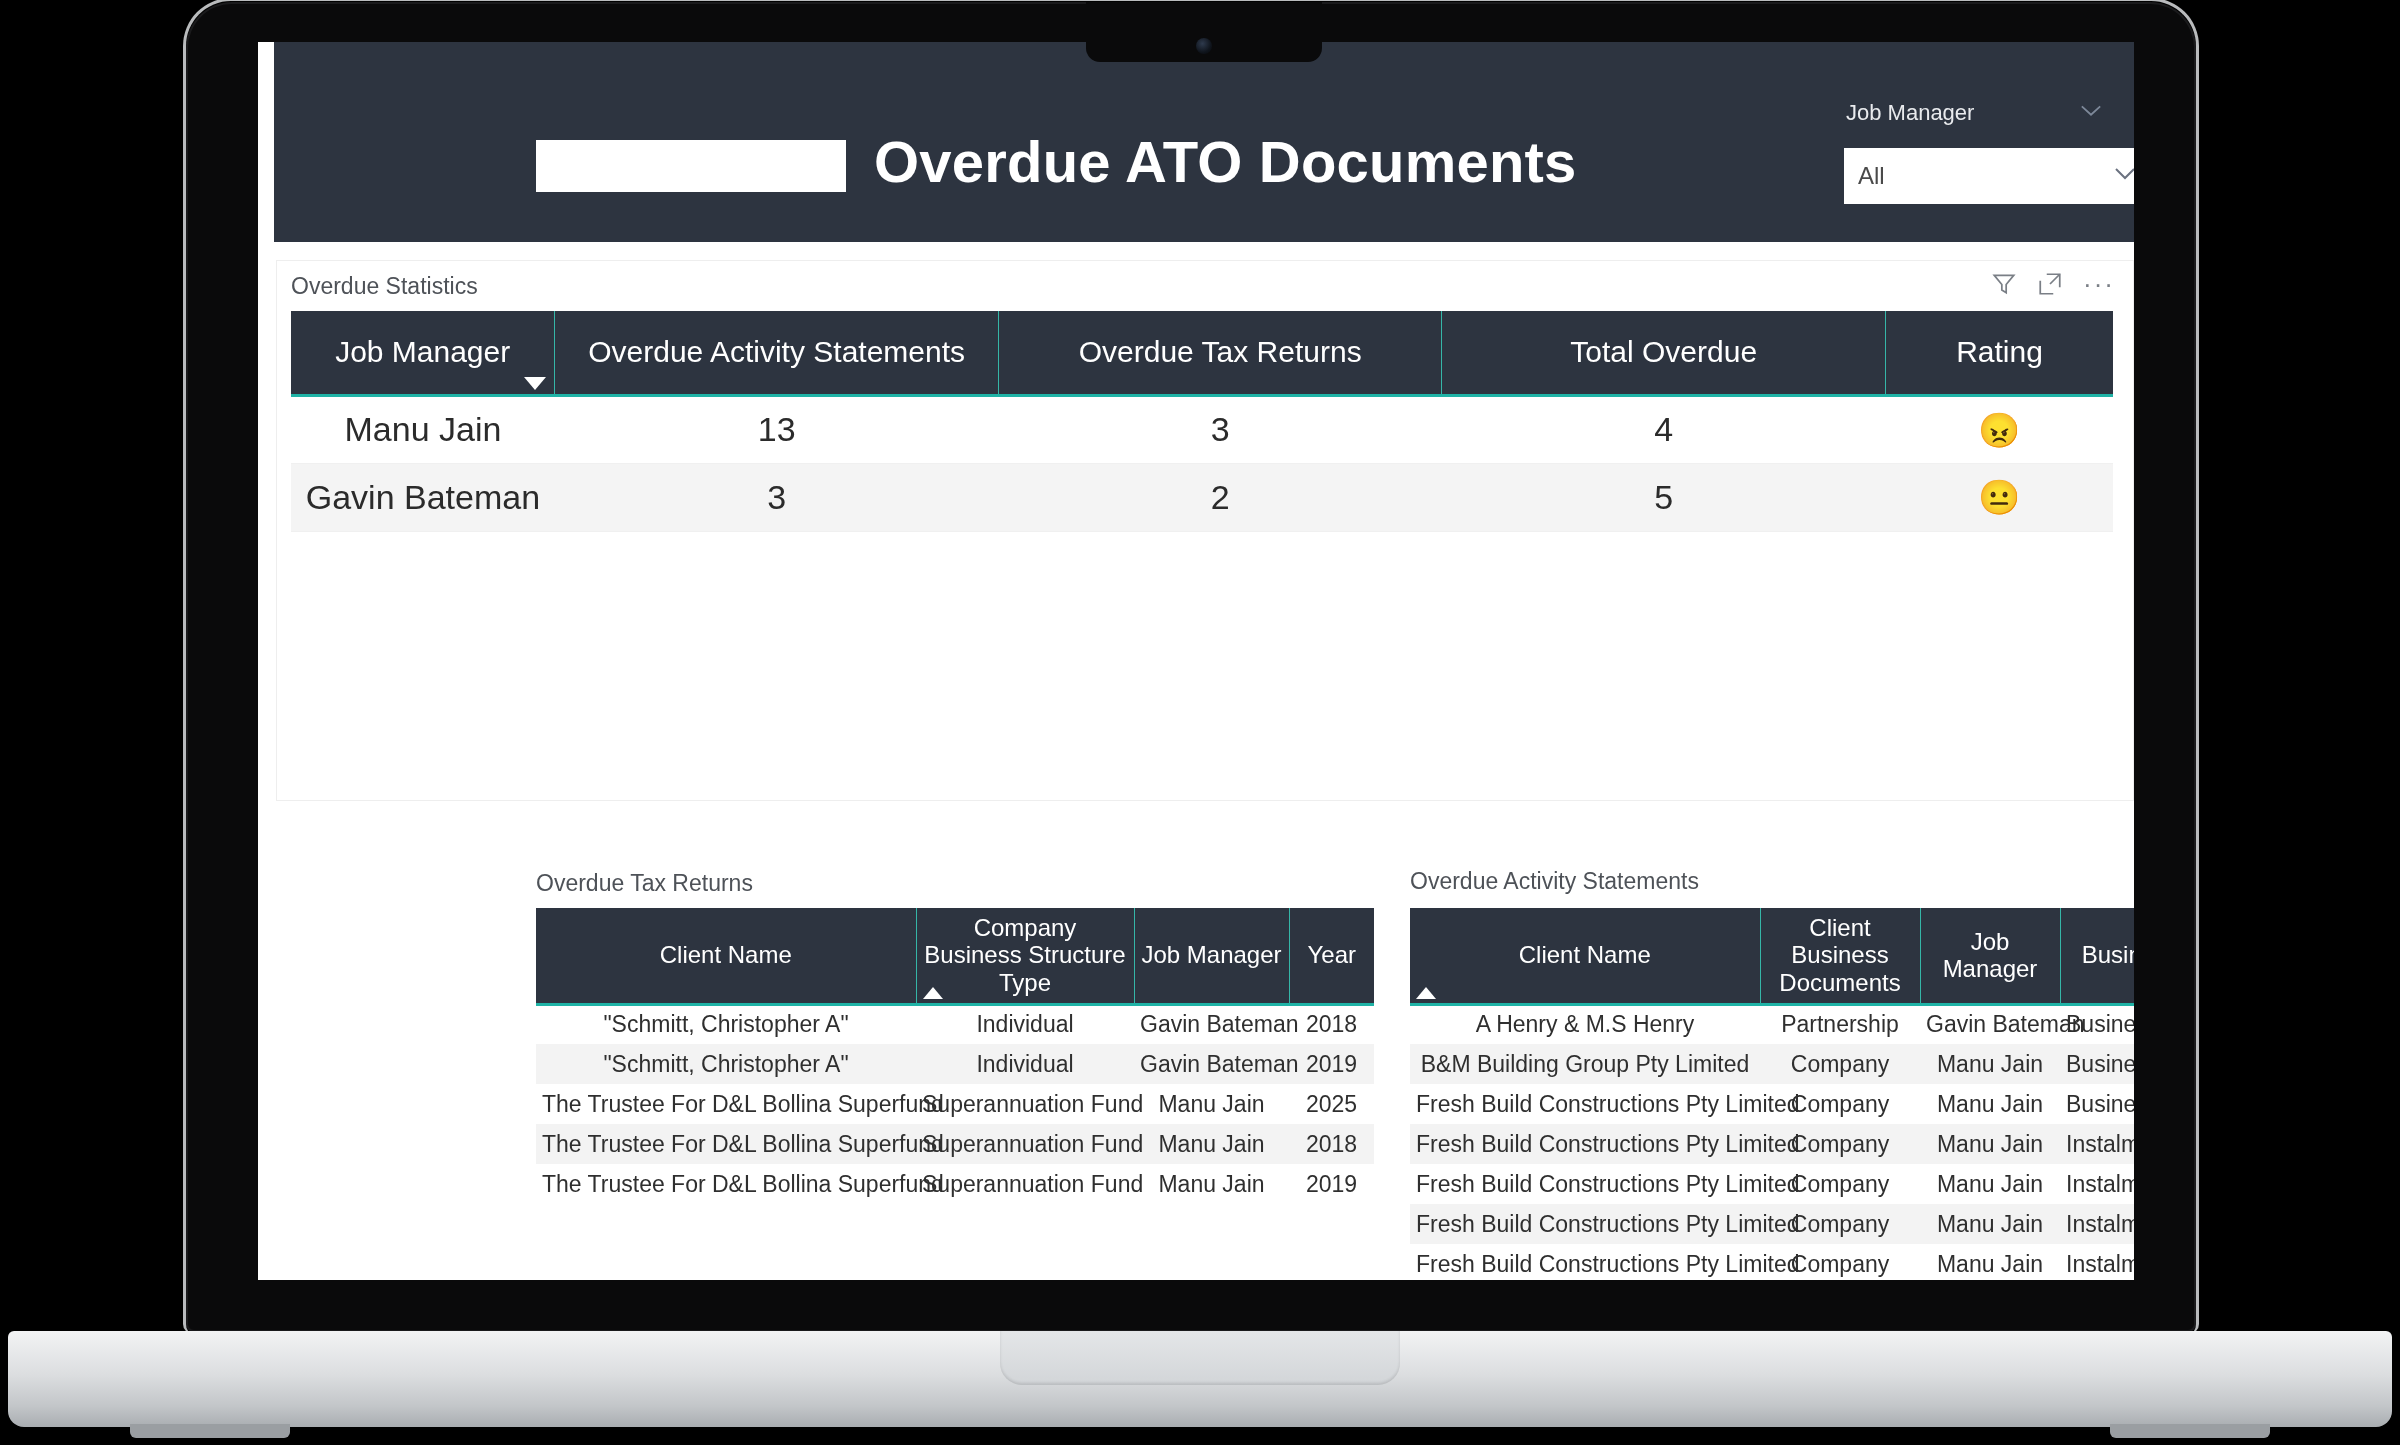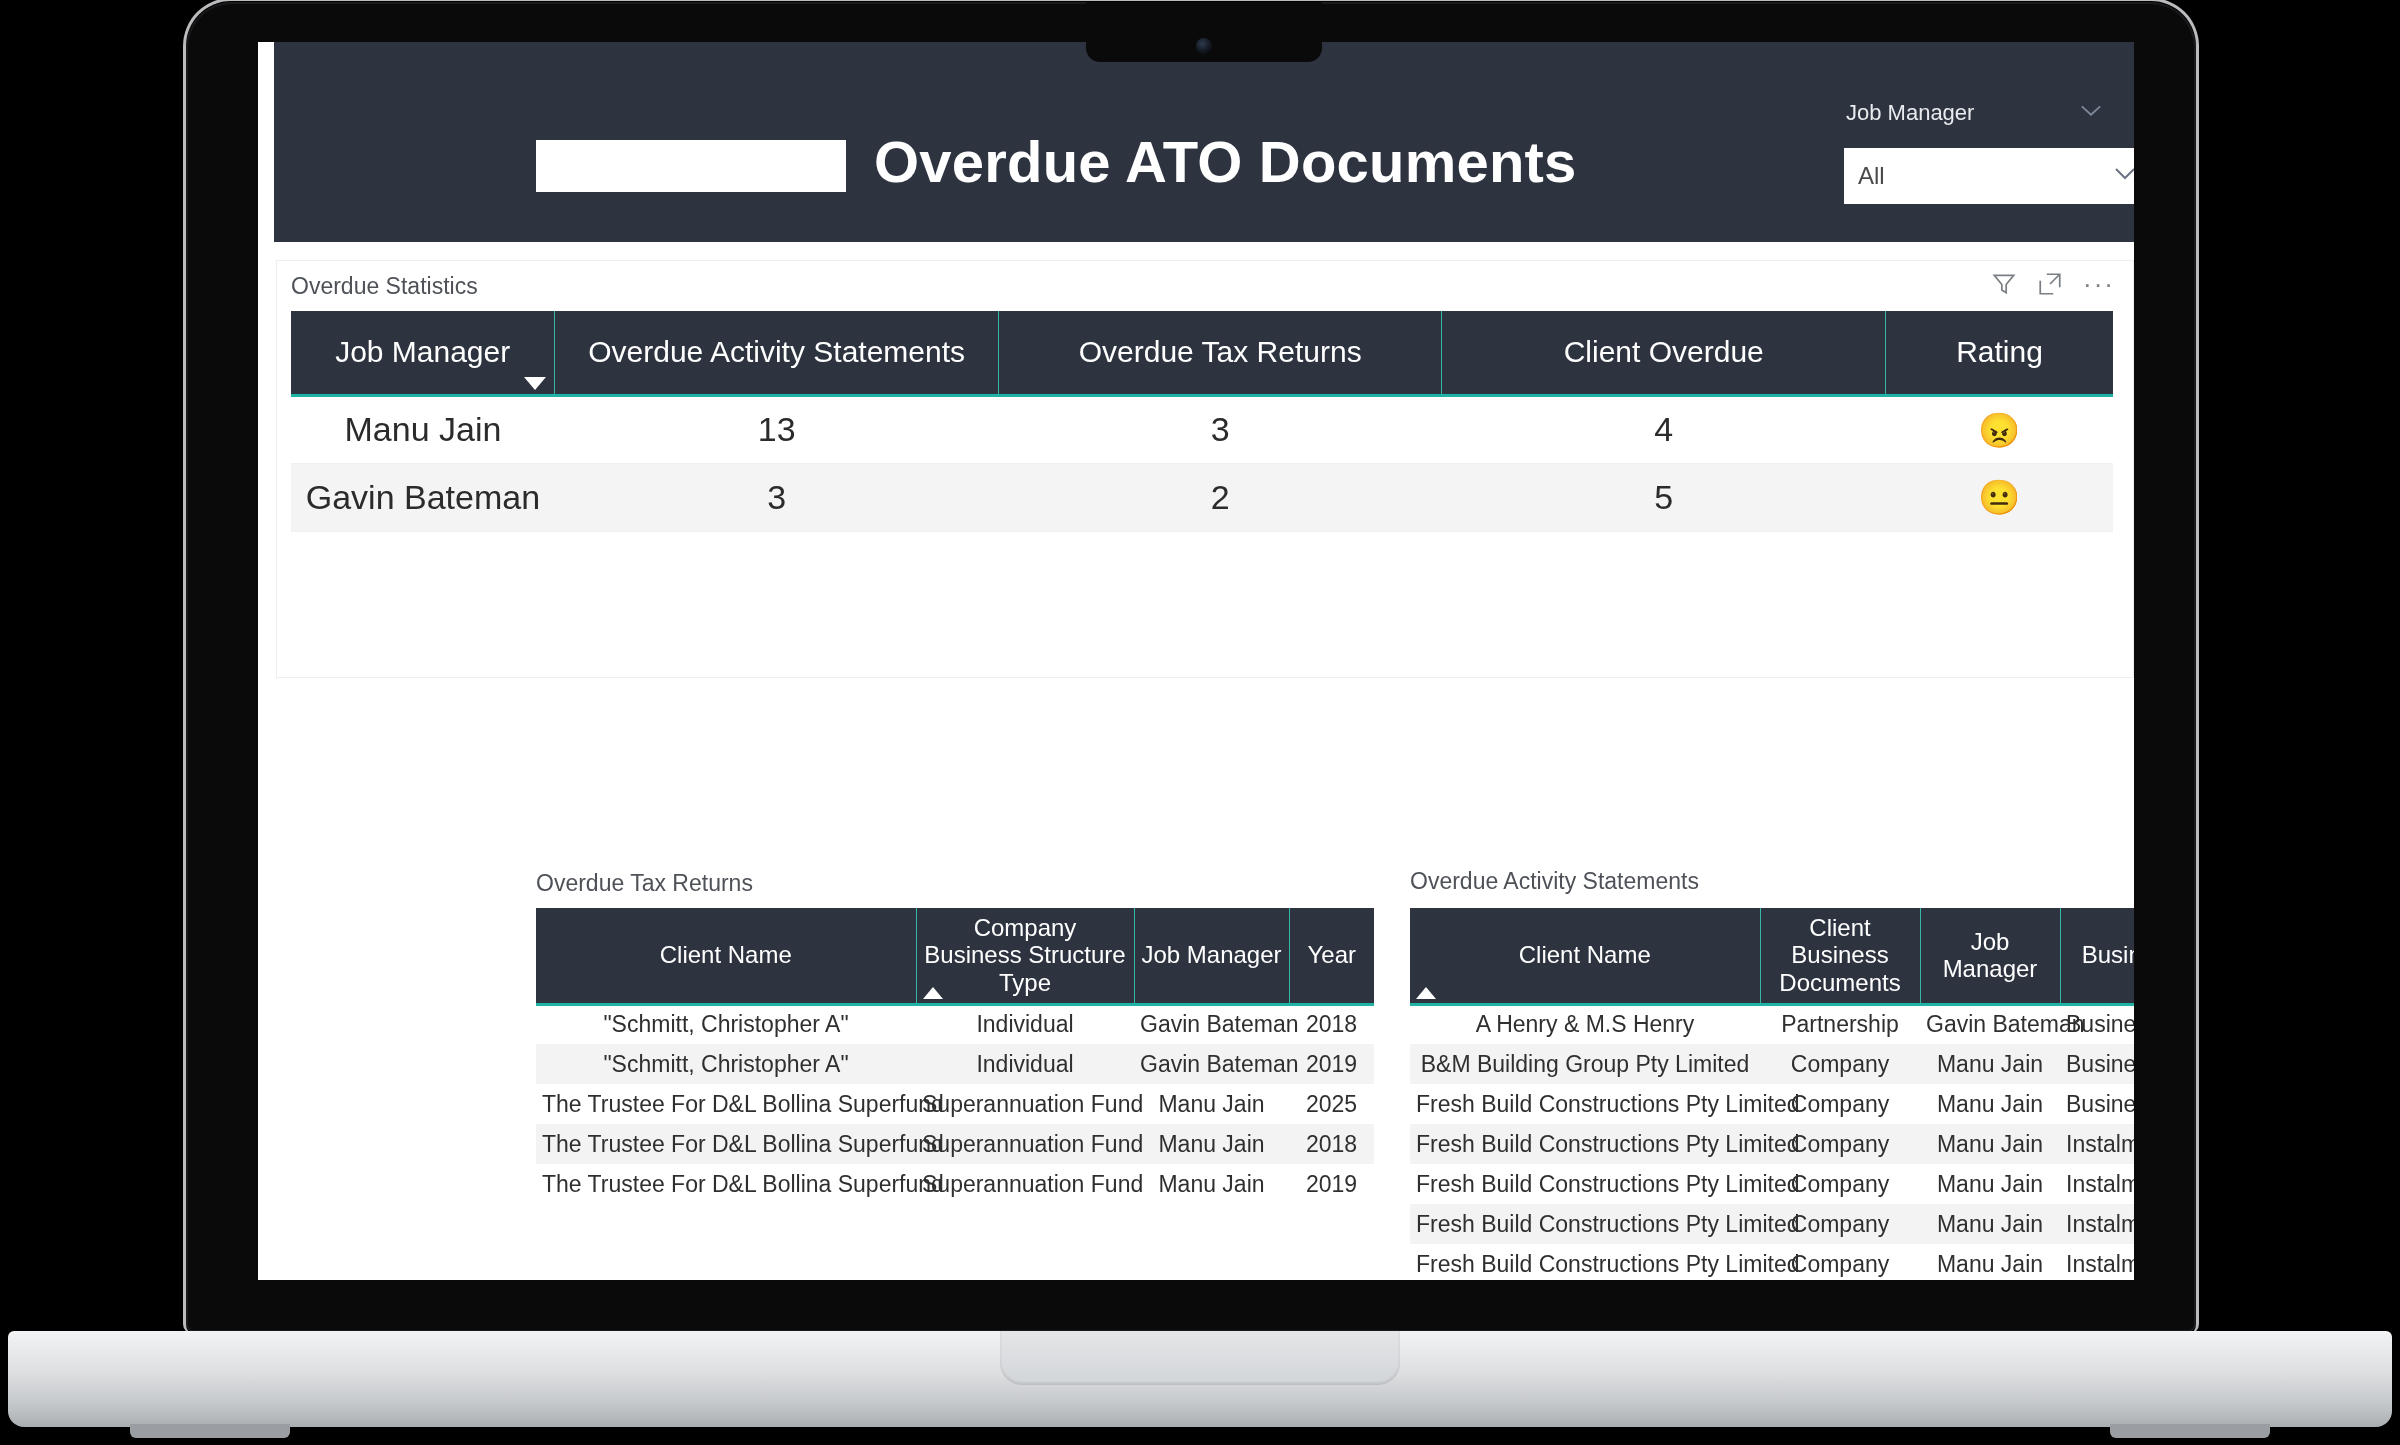--- a/index.html
+++ b/index.html
@@ -112,21 +112,21 @@
   #slicer-value { font-size: 24px; color: #4a4a4a; }
   #slicer-chevron {
     position: absolute; right: 14px; top: 12px;
     width: 26px; height: 26px;
   }
 
   
   #stats-card {
     position: absolute;
     left: 18px; top: 218px;
-    width: 1858px; height: 418px;
+    width: 1858px; height: 541px;
     background: #ffffff;
     border: 1px solid #eeeeee;
   }
   #stats-title {
     position: absolute; left: 14px; top: 12px;
     font-size: 23px; color: #4e5258;
   }
   #stats-icons {
     position: absolute; right: 18px; top: 10px;
     display: flex; gap: 20px; align-items: center;
@@ -317,21 +317,21 @@
             <col style="width:200px">
         </colgroup>
         <thead>
           <tr>
             <th>
               <span>Job Manager</span>
               <span class="sort-desc"></span>
             </th>
             <th><span>Overdue Activity Statements</span></th>
             <th><span>Overdue Tax Returns</span></th>
-            <th><span>Client Overdue</span></th>
+            <th><span>Total Overdue</span></th>
             <th><span>Rating</span></th>
           </tr>
         </thead>
         <tbody>
           <tr>
             <td>Manu Jain</td>
             <td>13</td>
             <td>3</td>
             <td>4</td>
             <td class="rating-emoji">😠</td>

